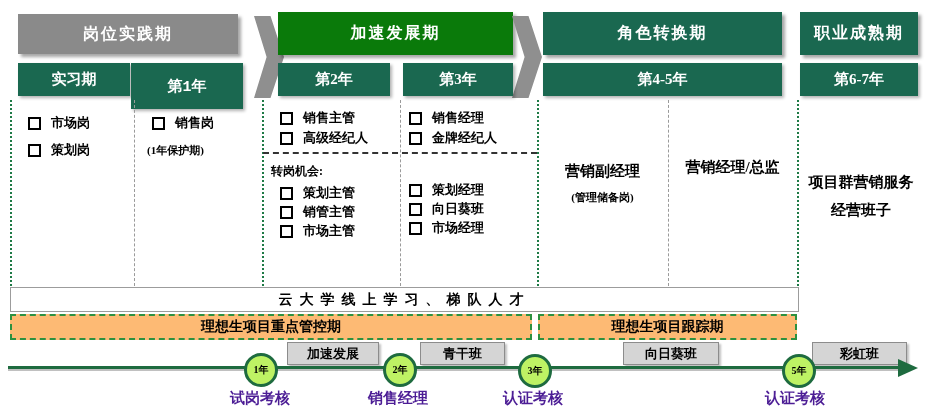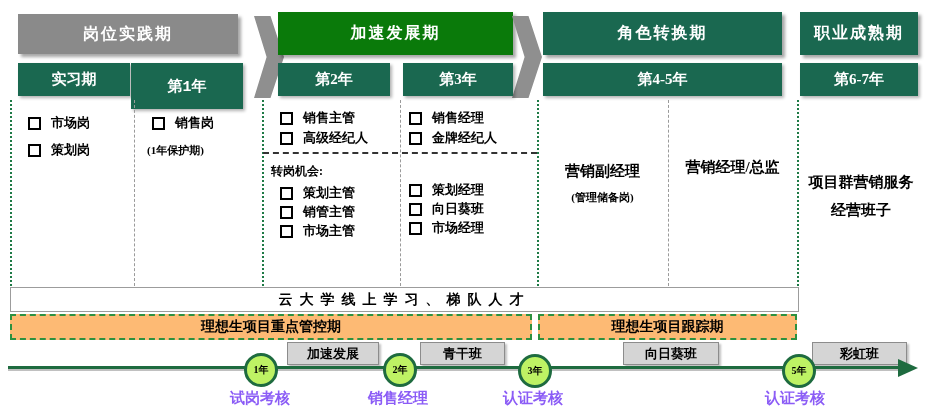--- a/index.html
+++ b/index.html
@@ -62,21 +62,21 @@
     display:flex; align-items:center; justify-content:center;
     font-weight:bold; font-size:13px; color:#000;
     box-shadow:2px 2px 2px rgba(0,0,0,0.25);
   }
   .circle {
     position:absolute; width:28px; height:28px; border-radius:50%;
     background:#bef264; border:3px solid #1e6b3f;
     display:flex; align-items:center; justify-content:center;
     font-weight:bold; font-size:10px; color:#000;
   }
-  .milestone { position:absolute; width:100px; text-align:center; font-weight:bold; font-size:15px; color:#8b5cf6; }
+  .milestone { position:absolute; width:100px; text-align:center; font-weight:bold; font-size:15px; color:#4c1d95; }
 </style>
 </head>
 <body>
 
 <div id="slide">
 
   <div class="hdr gray" style="left:18px;  top:14px; width:220px; height:40px;">岗位实践期</div>
   <div class="chevron" style="left:254px; top:16px;"></div>
   <div class="hdr bright" style="left:278px; top:12px; width:235px; height:43px;">加速发展期</div>
   <div class="chevron" style="left:512px; top:16px;"></div>

